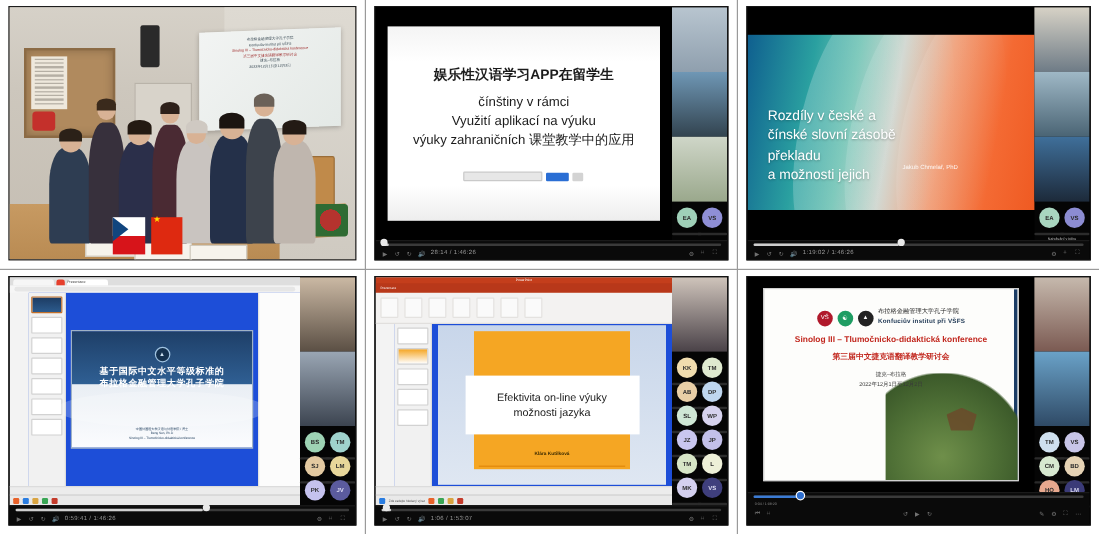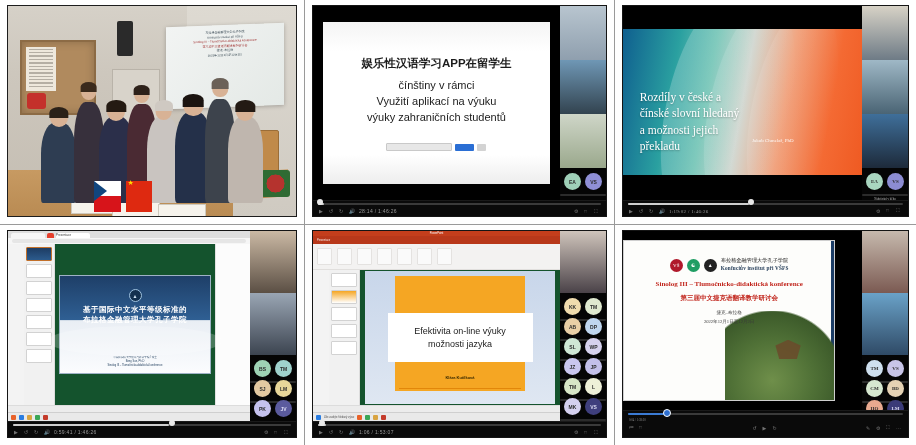--- a/index.html
+++ b/index.html
@@ -14,33 +14,33 @@
     display:grid;
     grid-template-columns:305px 310px 301px;
     grid-template-rows:225px 220px;
   }
   .cell{
     position:relative;overflow:hidden;background:#ffffff;
     border-right:1px solid #9a9a9a;
     border-bottom:1px solid #9a9a9a;
     box-sizing:border-box;
   }
-  .cell.c3,.cell.c6{border-right:none;font-family:Liberation Serif, serif;}
+  .cell.c3,.cell.c6{border-right:none;}
   .cell.c4,.cell.c5,.cell.c6{border-bottom:none;}
   .frame{
     position:absolute;inset:5px 7px 7px 7px;
     border:1.6px solid #151515;box-sizing:border-box;background:#000;
     overflow:hidden;
   }
   .frame.photo{border-color:#1d1d1d;background:#c9c3bb;}
 
   
   .vc{position:absolute;inset:0;background:#040404;display:flex;flex-direction:column;}
   .vc-body{position:relative;flex:1;display:flex;min-height:0;}
-  .stage{position:relative;flex:1;min-width:0;display:flex;align-items:center;background:#000;}
+  .stage{position:relative;flex:1;min-width:0;display:flex;align-items:center;justify-content:center;background:#000;}
   .rail{width:46px;background:#050505;display:flex;flex-direction:column;}
   .thumb{flex:0 0 auto;height:54px;position:relative;overflow:hidden;background:#2a2f38;}
   .rail .avatars{flex:1;display:grid;grid-template-columns:1fr 1fr;gap:3px 4px;padding:5px 4px;align-content:start;}
   .av{width:17px;height:17px;border-radius:50%;margin:0 auto;position:relative;
       font-size:5px;color:#2c2c2c;display:flex;align-items:center;justify-content:center;font-weight:bold;}
   .av::after{content:"";position:absolute;left:-4px;right:-4px;bottom:-6px;height:2px;background:#2b2b2b;border-radius:1px;}
 
   
   .player{height:15px;background:#0a0a0a;position:relative;flex:0 0 auto;border-top:1px solid #1a1a1a;}
   .player .scrub{position:absolute;left:5px;right:5px;top:2px;height:2px;background:#3a3a3a;border-radius:1px;}
@@ -109,21 +109,21 @@
   .s-wave .aut{position:absolute;left:54%;bottom:22%;color:#fff;font-size:5px;opacity:.92;}
 
   
   .app{position:absolute;inset:0;background:#f3f3f3;display:flex;flex-direction:column;font-size:3px;color:#444;}
   .app .tabs{height:7px;background:#dedede;display:flex;align-items:flex-end;gap:2px;padding:0 3px;}
   .app .tabs .t{height:5px;width:34px;background:#f6f6f6;border-radius:2px 2px 0 0;}
   .app .tabs .t.a{background:#fff;}
   .app .tabs .t.o{background:#e63f2c;width:7px;}
   .app .urlbar{height:6px;background:#f6f6f6;display:flex;align-items:center;gap:3px;padding:0 4px;}
   .app .urlbar .u{flex:1;height:4px;background:#e6e6e6;border-radius:2px;}
-  .app .work{flex:1;display:flex;min-height:0;background:#14532d;margin-left:16px;}
+  .app .work{flex:1;display:flex;min-height:0;background:#1d4ed8;margin-left:16px;}
   .app .panel{width:26px;background:#f1f1f1;border-right:1px solid #dcdcdc;padding:3px 2px;display:flex;flex-direction:column;gap:3px;}
   .app .panel .th{height:12px;background:#fff;border:1px solid #d2d2d2;border-radius:1px;}
   .app .panel .th.a{border-color:#c2702a;border-width:1.4px;background:linear-gradient(#1d3c63,#2c5b8d);}
   .app .canvas{flex:1;display:flex;align-items:center;justify-content:center;padding:4px;min-width:0;}
   .app .right{width:34px;background:#fcfcfc;border-left:1px solid #e2e2e2;}
   .app .status{height:6px;background:#ececec;border-top:1px solid #dcdcdc;}
   .app .taskbar{height:8px;background:#e9e9e9;border-top:1px solid #cfcfcf;display:flex;align-items:center;gap:3px;padding:0 3px;}
   .app .taskbar .sq{width:5px;height:5px;border-radius:1px;}
   .ppt-slide{width:100%;max-width:175px;aspect-ratio:4/2.6;background:
      linear-gradient(#1e3f68,#2f5f93 45%,#e9eef4 46%,#fbfcfe);
@@ -266,21 +266,21 @@
         <div class="vc-body">
           <div class="stage">
             <div class="slide">
               <div class="s-white">
                 <div class="cn">
                   <div>娱乐性汉语学习APP在留学生</div>
                 </div>
                 <div class="cz">
                   <div>čínštiny v rámci</div>
                   <div>Využití aplikací na výuku</div>
-                  <div>výuky zahraničních studentů</div>
+                  <div>výuky zahraničních 课堂教学中的应用</div>
                 </div>
                 <div class="barjoin">
                   <span class="fld"></span>
                   <span class="btn"></span>
                   <span class="btn2"></span>
                 </div>
               </div>
             </div>
           </div>
           <div class="rail">
@@ -319,23 +319,23 @@
     <div class="frame">
       <div class="vc">
         <div class="vc-body">
           <div class="stage">
             <div class="s-wave">
               <span class="sw" style="left:18%"></span>
               <span class="sw" style="left:36%;opacity:.6"></span>
               <span class="sw" style="left:54%;opacity:.45"></span>
               <div class="ttl">
                 <div>Rozdíly v české a</div>
-                <div>čínské slovní hledaný</div>
+                <div>čínské slovní zásobě</div>
+                <div>překladu</div>
                 <div>a možnosti jejich</div>
-                <div>překladu</div>
               </div>
               <div class="aut">Jakub Chmelař, PhD</div>
             </div>
           </div>
           <div class="rail">
             <div class="thumb" style="background:linear-gradient(#d7d2c6,#6e7b86)"></div>
             <div class="thumb" style="background:linear-gradient(#9fb8c6,#4a6474)"></div>
             <div class="thumb" style="background:linear-gradient(#3f6f9a,#1d2a3a)"></div>
             <div class="avatars">
               <span class="av" style="background:#a9d6c0">EA</span>

